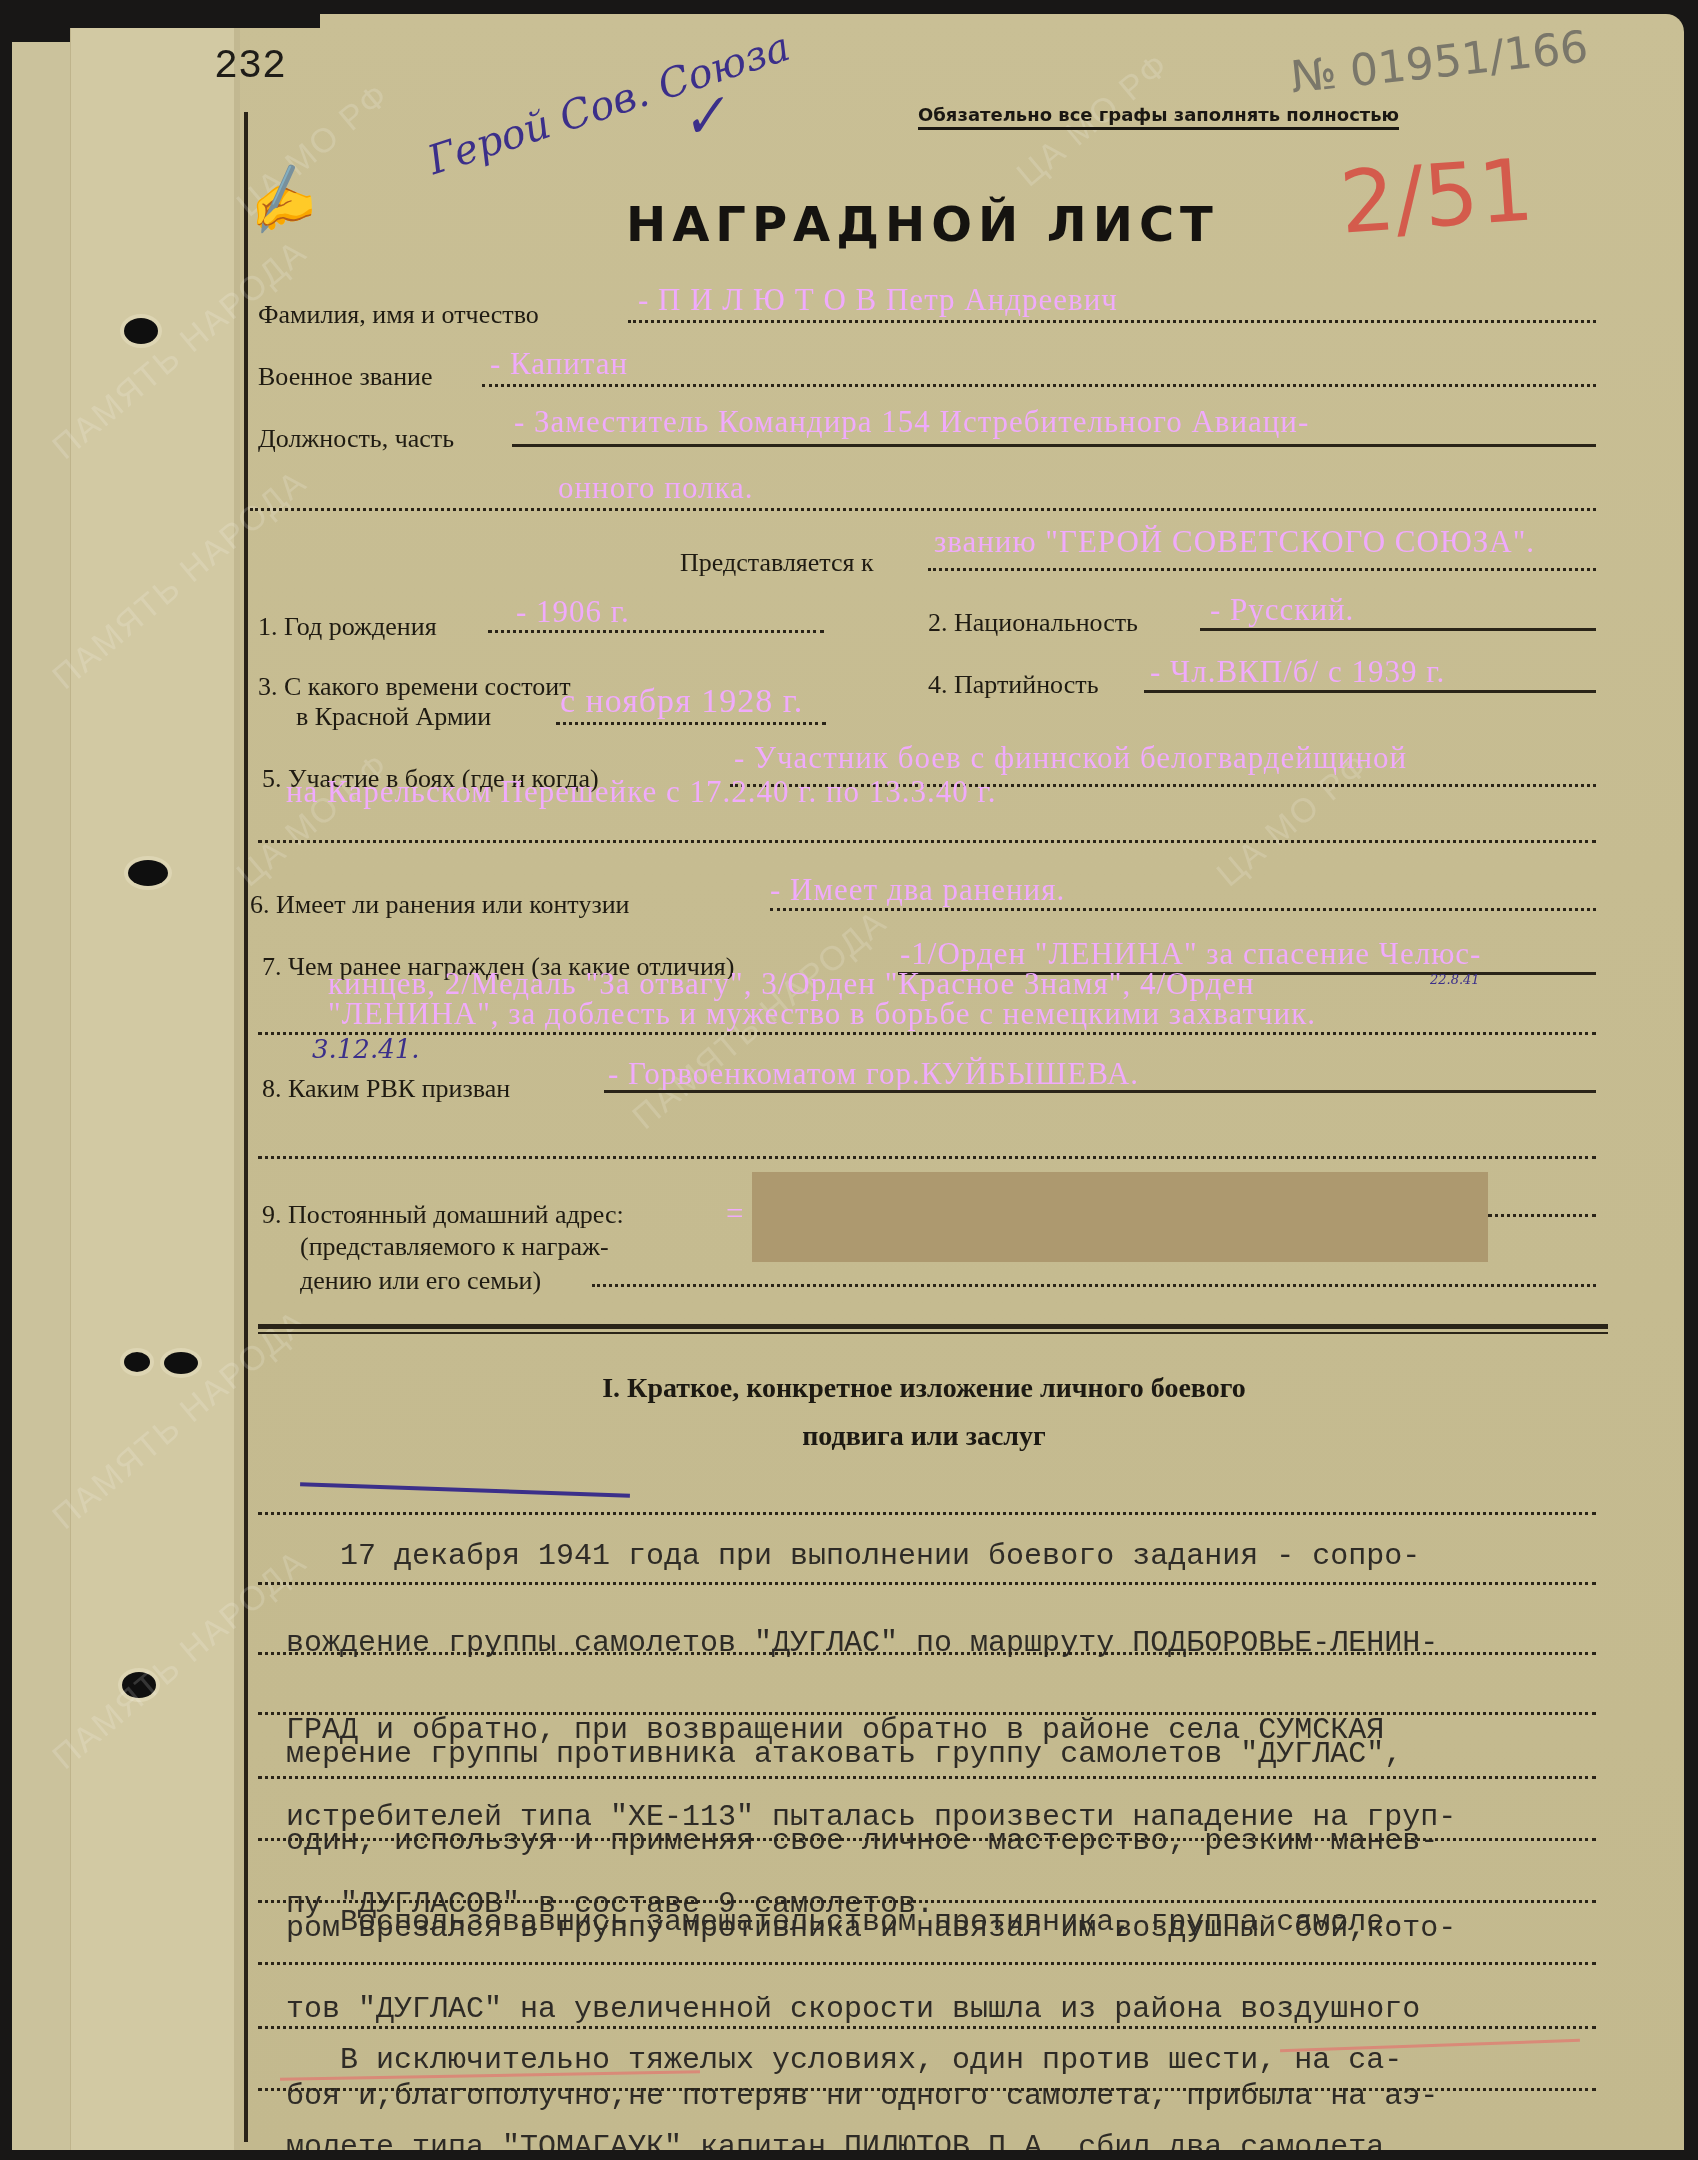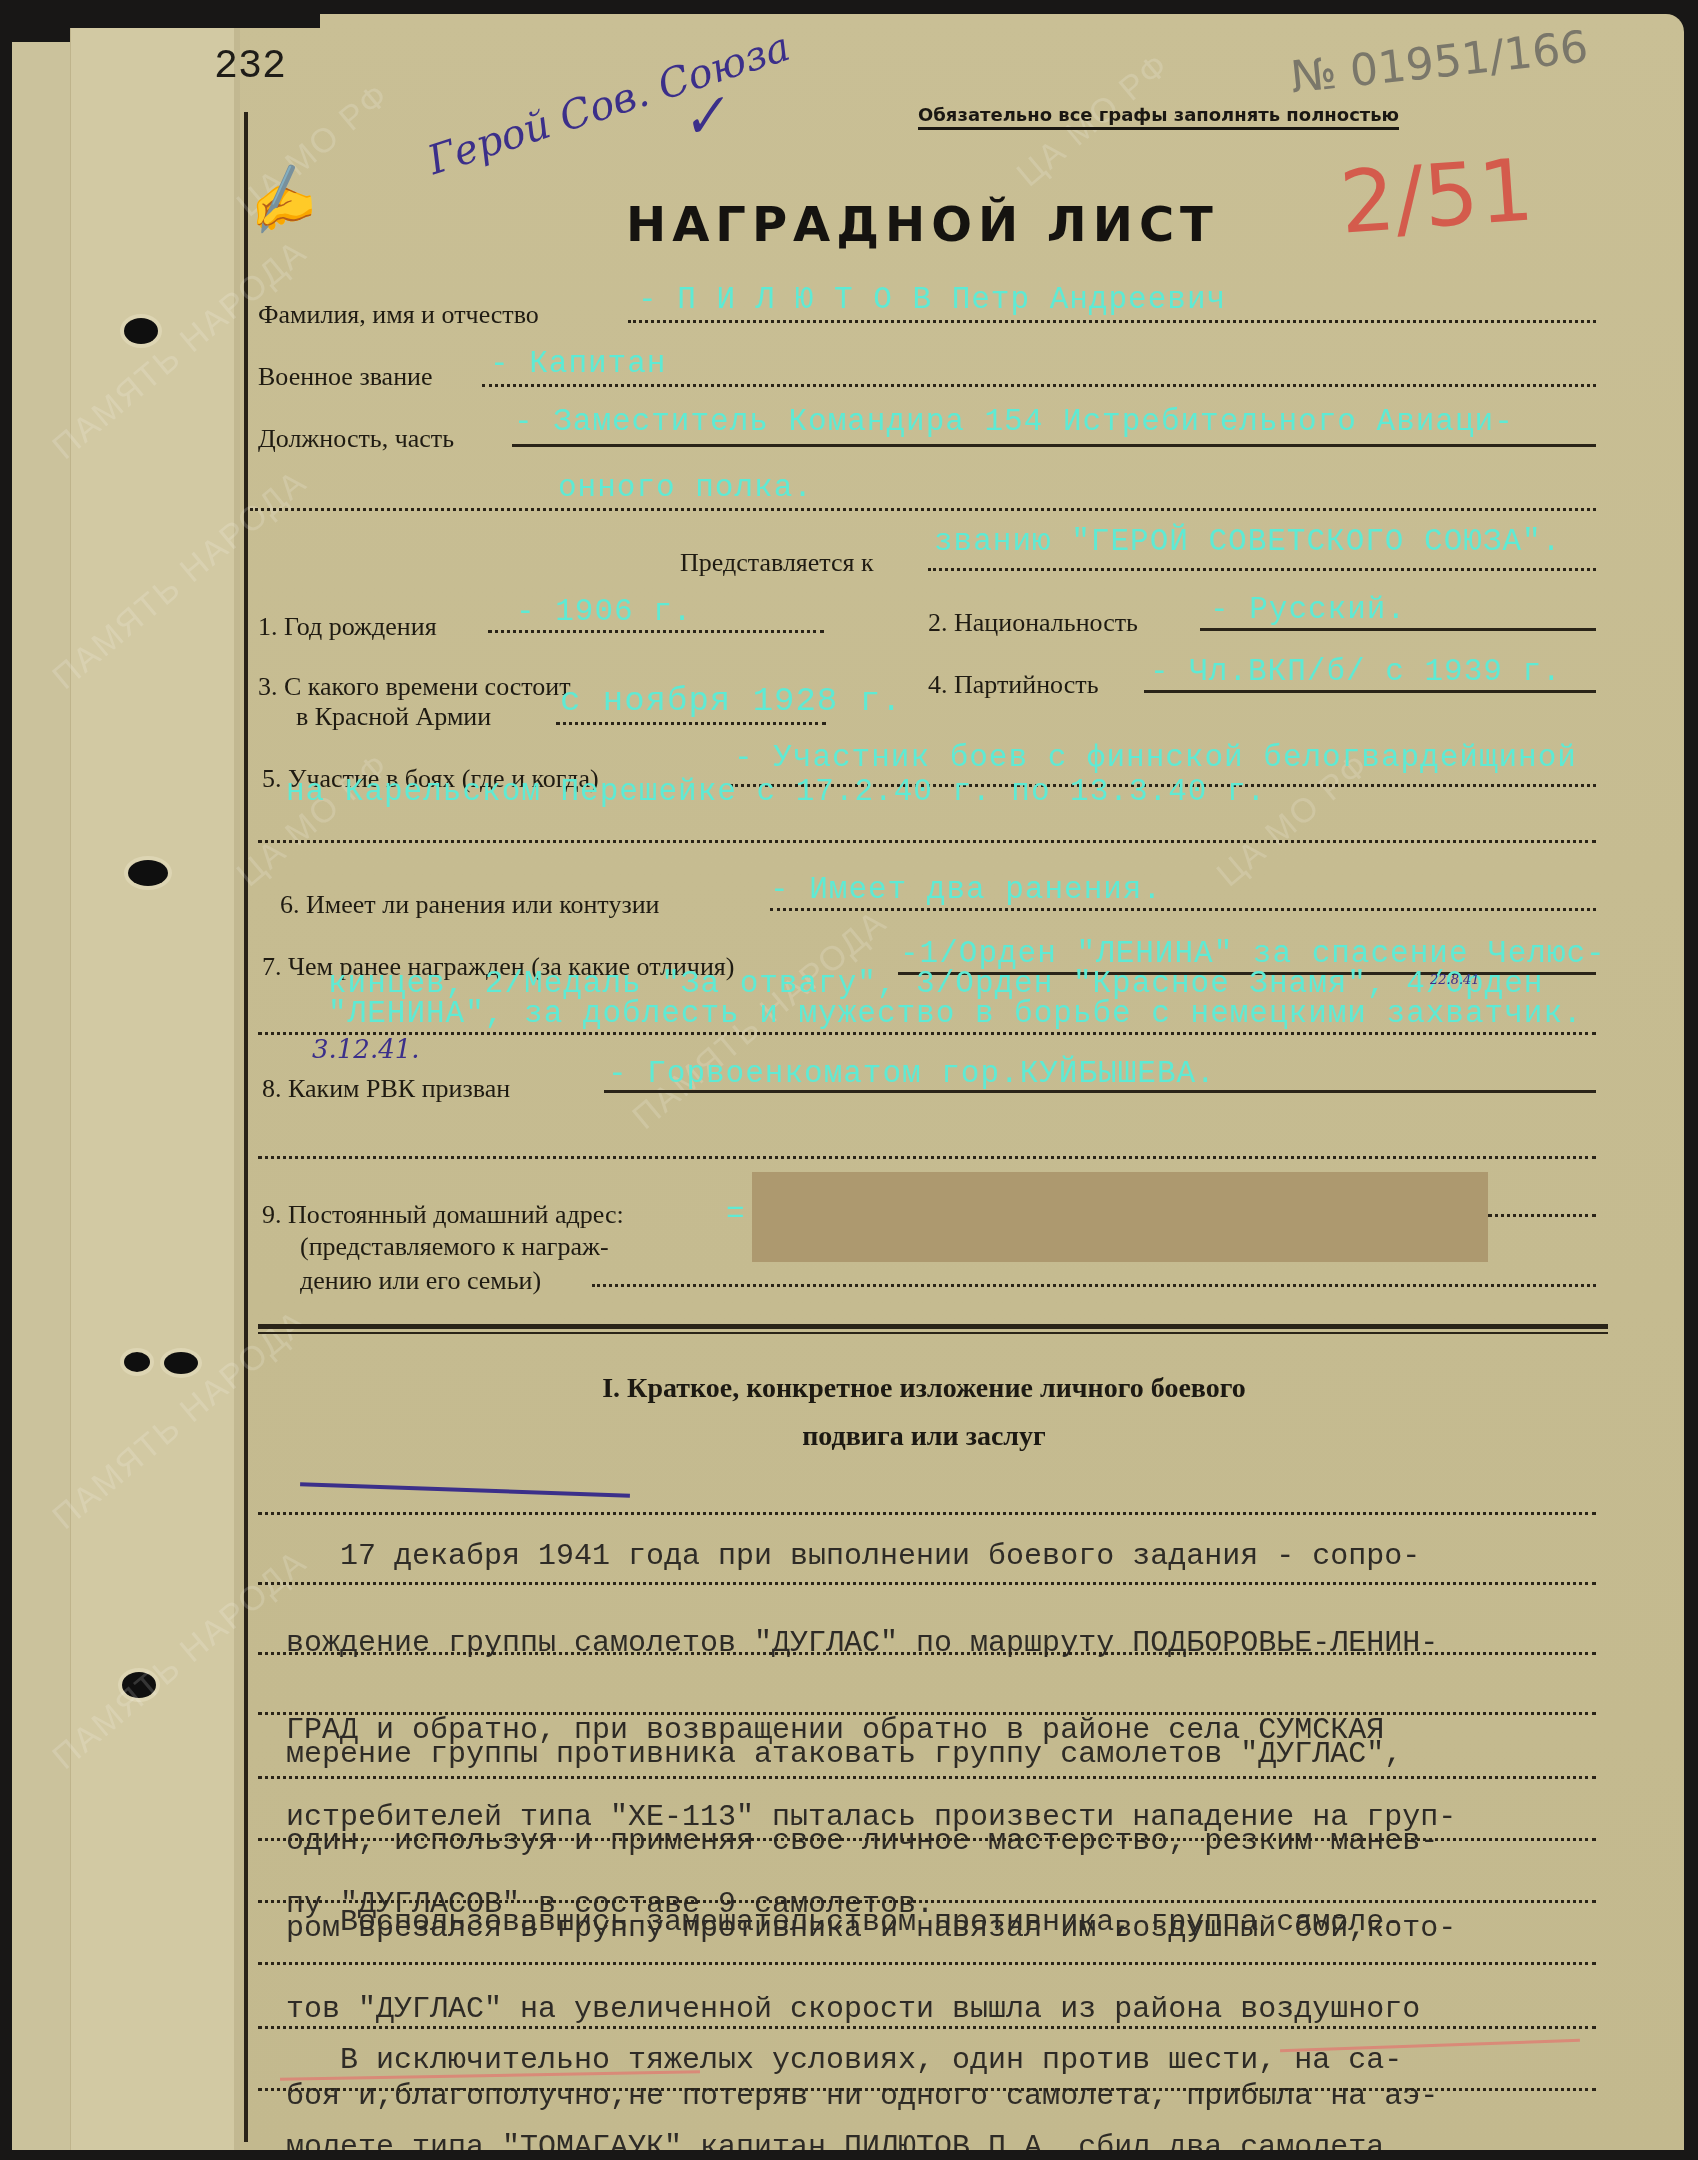--- a/index.html
+++ b/index.html
@@ -19,21 +19,21 @@
            border-top-right-radius: 18px; }
   .sheet-tear { position: absolute; left: 240px; top: 0; width: 80px; height: 28px; background: #181716; }
   .margin-rule { position: absolute; left: 244px; top: 112px; width: 4px; height: 2030px; background: #2a2418; }
 
   .hole { position: absolute; background: #0f0f0f; border-radius: 50%; box-shadow: 0 0 0 4px #ddd5b3; }
 
   .wm { position: absolute; font-family: "Liberation Sans", sans-serif; color: rgba(255,255,255,0.16);
         font-size: 34px; transform: rotate(-40deg); letter-spacing: 2px; white-space: nowrap; }
 
   .label { font-family: "Liberation Serif", serif; font-size: 26px; color: #1f1b12; position: absolute; white-space: nowrap; }
-  .typed { font-family: Liberation Mono, monospace; font-size: 31px; color: #5eead4; position: absolute; white-space: nowrap; letter-spacing: 1px; }
+  .typed { font-family: Liberation Serif, serif; font-size: 31px; color: #f0abfc; position: absolute; white-space: nowrap; letter-spacing: 1px; }
   .dots { position: absolute; height: 0; border-bottom: 3px dotted #2a2418; }
   .line { position: absolute; height: 3px; background: #2a2418; }
 
   .hand { position: absolute; font-family: "DejaVu Serif", serif; font-style: italic; color: #3b2f8a; white-space: nowrap; }
   .title { position: absolute; left: 626px; top: 196px; font-family: "DejaVu Sans", sans-serif; font-weight: bold;
            font-size: 48px; letter-spacing: 6px; color: #151310; }
   .mandatory { position: absolute; left: 918px; top: 104px; font-family: "DejaVu Sans", sans-serif; font-weight: bold;
                font-size: 18px; color: #1a1712; border-bottom: 3px solid #1a1712; padding-bottom: 2px; }
   .pageno { position: absolute; left: 214px; top: 44px; font-family: "Liberation Mono", monospace; font-size: 40px; color: #1e1c18; }
   .archno { position: absolute; left: 1290px; top: 36px; font-family: "DejaVu Sans", sans-serif; font-size: 44px; color: #7a776a; transform: rotate(-6deg); }
@@ -116,21 +116,21 @@
 <div class="label" style="left:928px;top:670px;">4. Партийность</div>
 <div class="typed" style="left:1150px;top:654px;">- Чл.ВКП/б/ с 1939 г.</div>
 <div class="line" style="left:1144px;top:690px;width:452px;"></div>
 
 <div class="label" style="left:262px;top:764px;">5. Участие в боях (где и когда)</div>
 <div class="typed" style="left:734px;top:740px;">- Участник боев с финнской белогвардейщиной</div>
 <div class="dots" style="left:730px;top:784px;width:866px;"></div>
 <div class="typed" style="left:286px;top:774px;">на Карельском Перешейке с 17.2.40 г. по 13.3.40 г.</div>
 <div class="dots" style="left:258px;top:840px;width:1338px;"></div>
 
-<div class="label" style="left:280px;top:890px;">6. Имеет ли ранения или контузии</div>
+<div class="label" style="left:250px;top:890px;">6. Имеет ли ранения или контузии</div>
 <div class="typed" style="left:770px;top:872px;">- Имеет два ранения.</div>
 <div class="dots" style="left:770px;top:908px;width:826px;"></div>
 
 <div class="label" style="left:262px;top:952px;">7. Чем ранее награжден (за какие отличия)</div>
 <div class="typed" style="left:900px;top:936px;">-1/Орден "ЛЕНИНА" за спасение Челюс-</div>
 <div class="line" style="left:898px;top:972px;width:698px;"></div>
 <div class="typed" style="left:328px;top:966px;">кинцев, 2/Медаль "За отвагу", 3/Орден "Красное Знамя", 4/Орден</div>
 <div class="typed" style="left:328px;top:996px;">"ЛЕНИНА", за доблесть и мужество в борьбе с немецкими захватчик.</div>
 <div class="dots" style="left:258px;top:1032px;width:1338px;"></div>
 <div class="hand" style="left:312px;top:1034px;font-size:26px;">3.12.41.</div>

